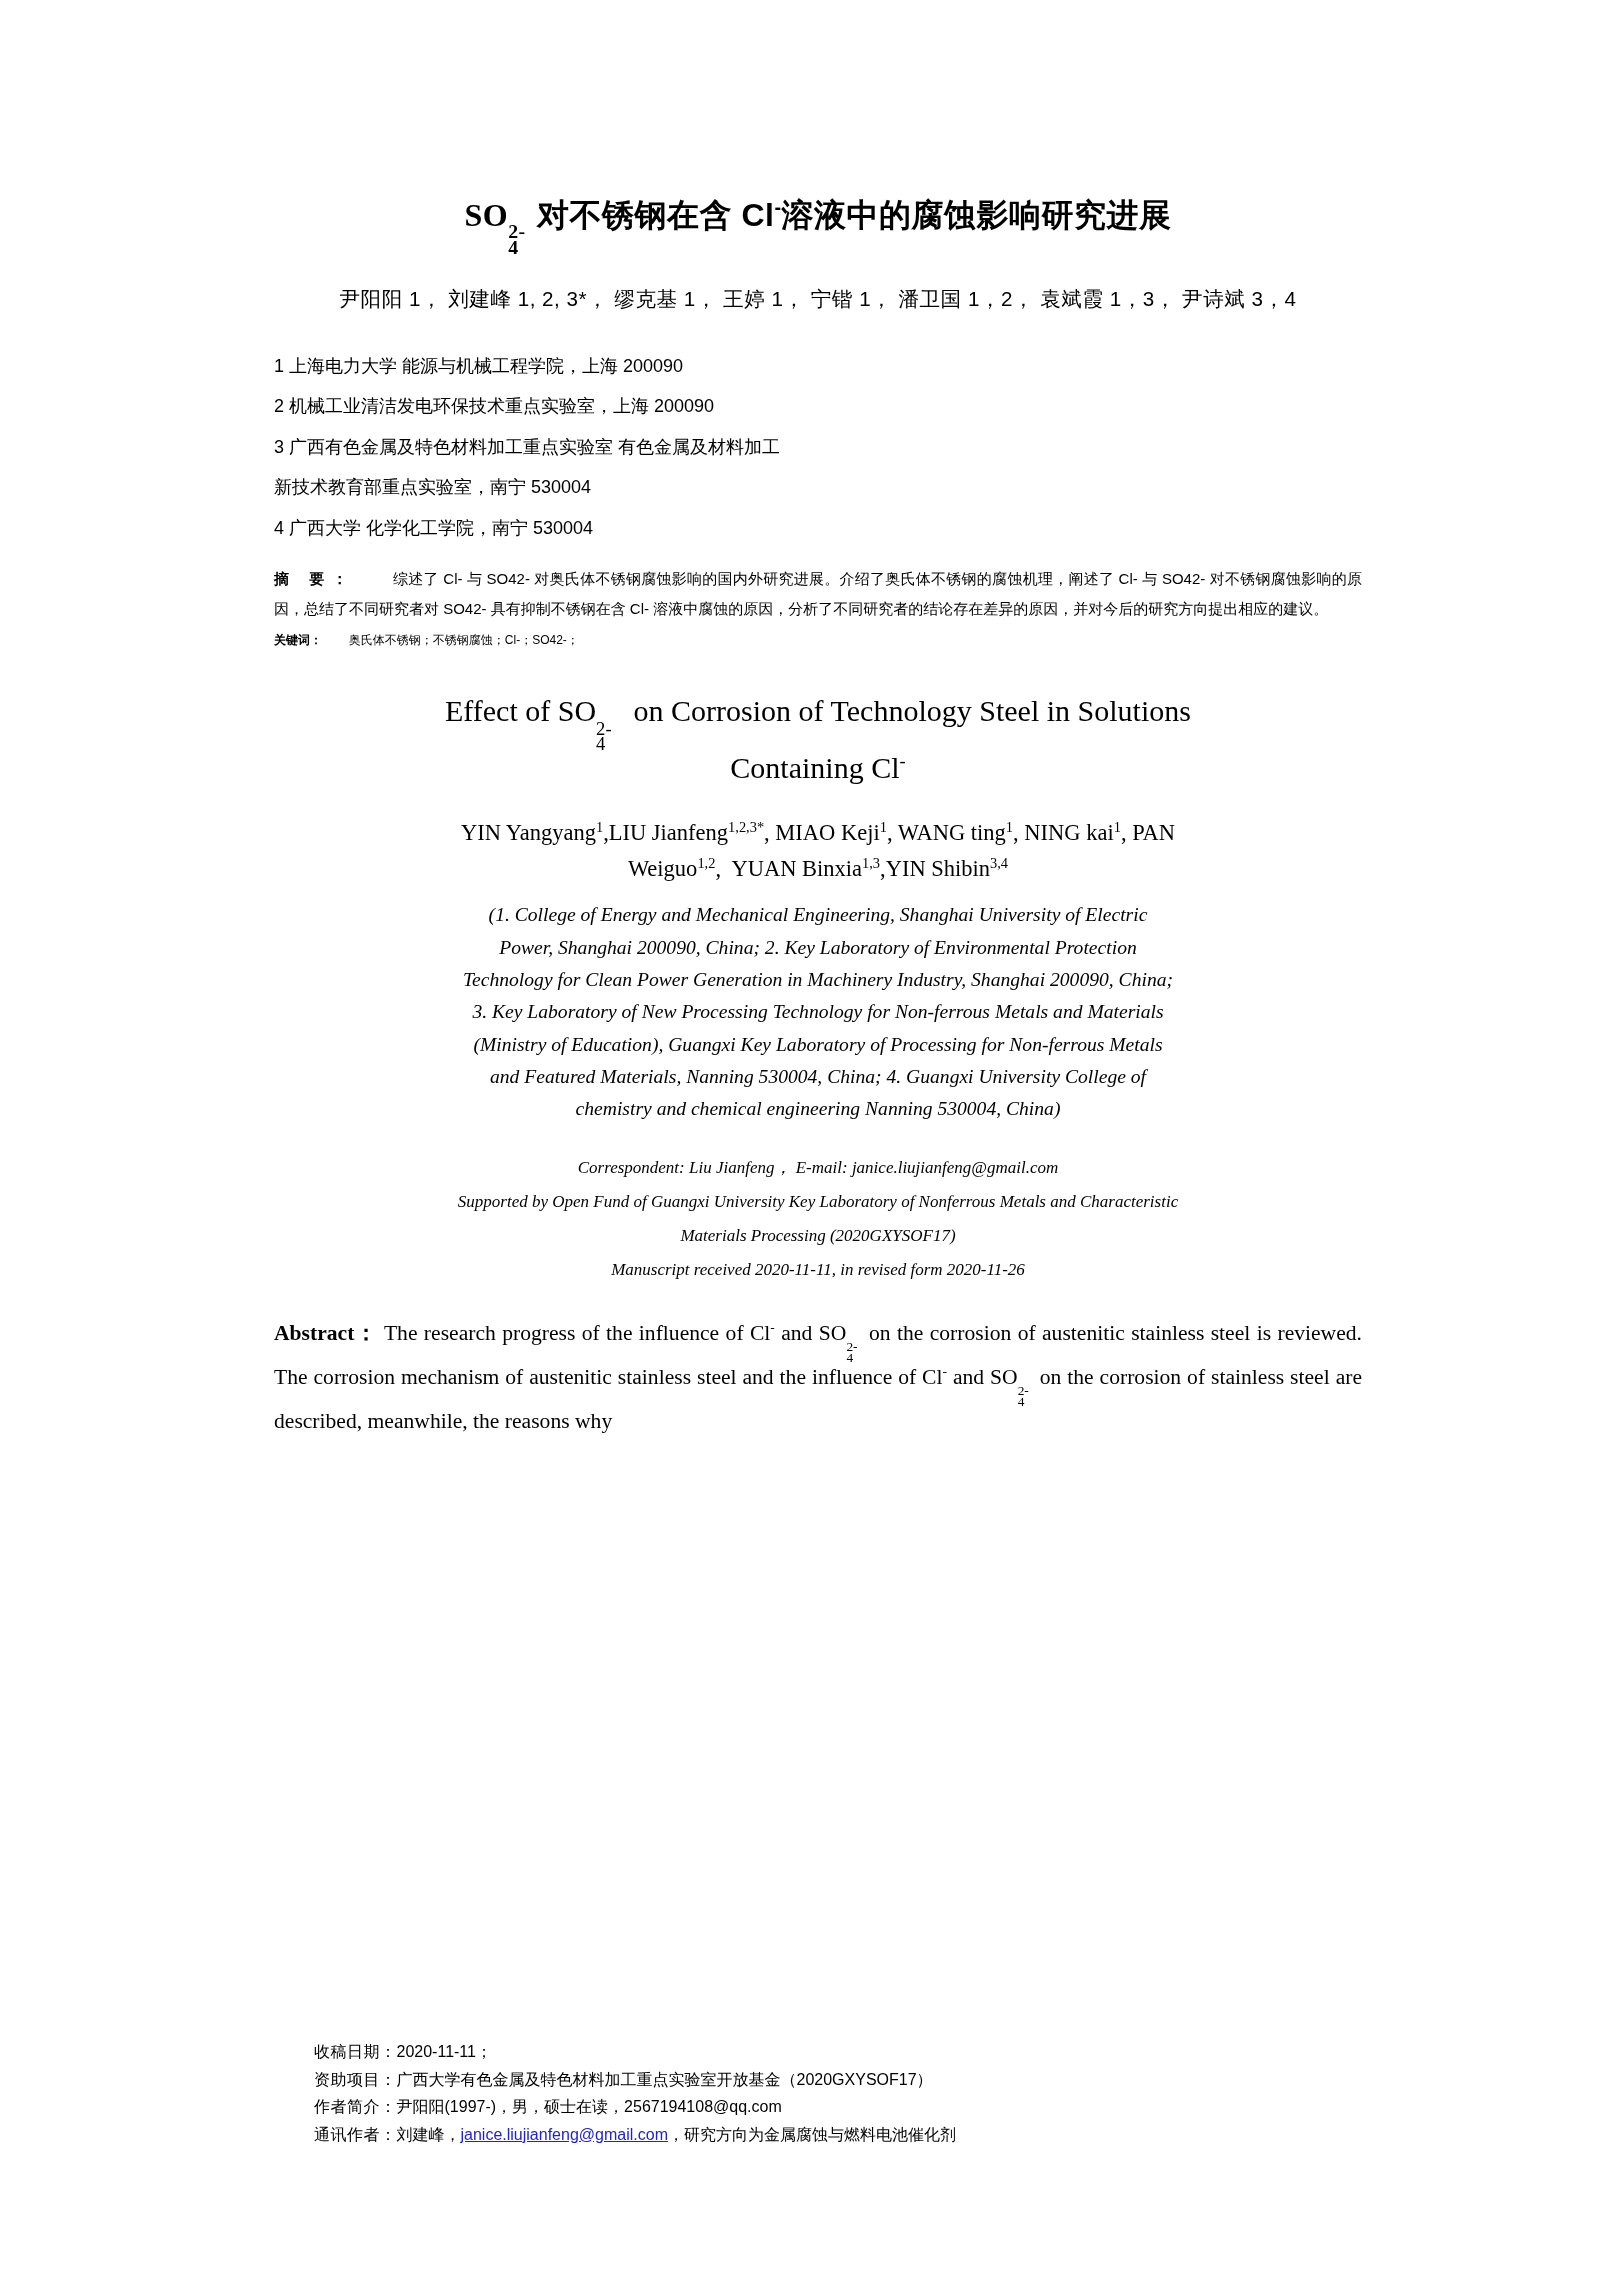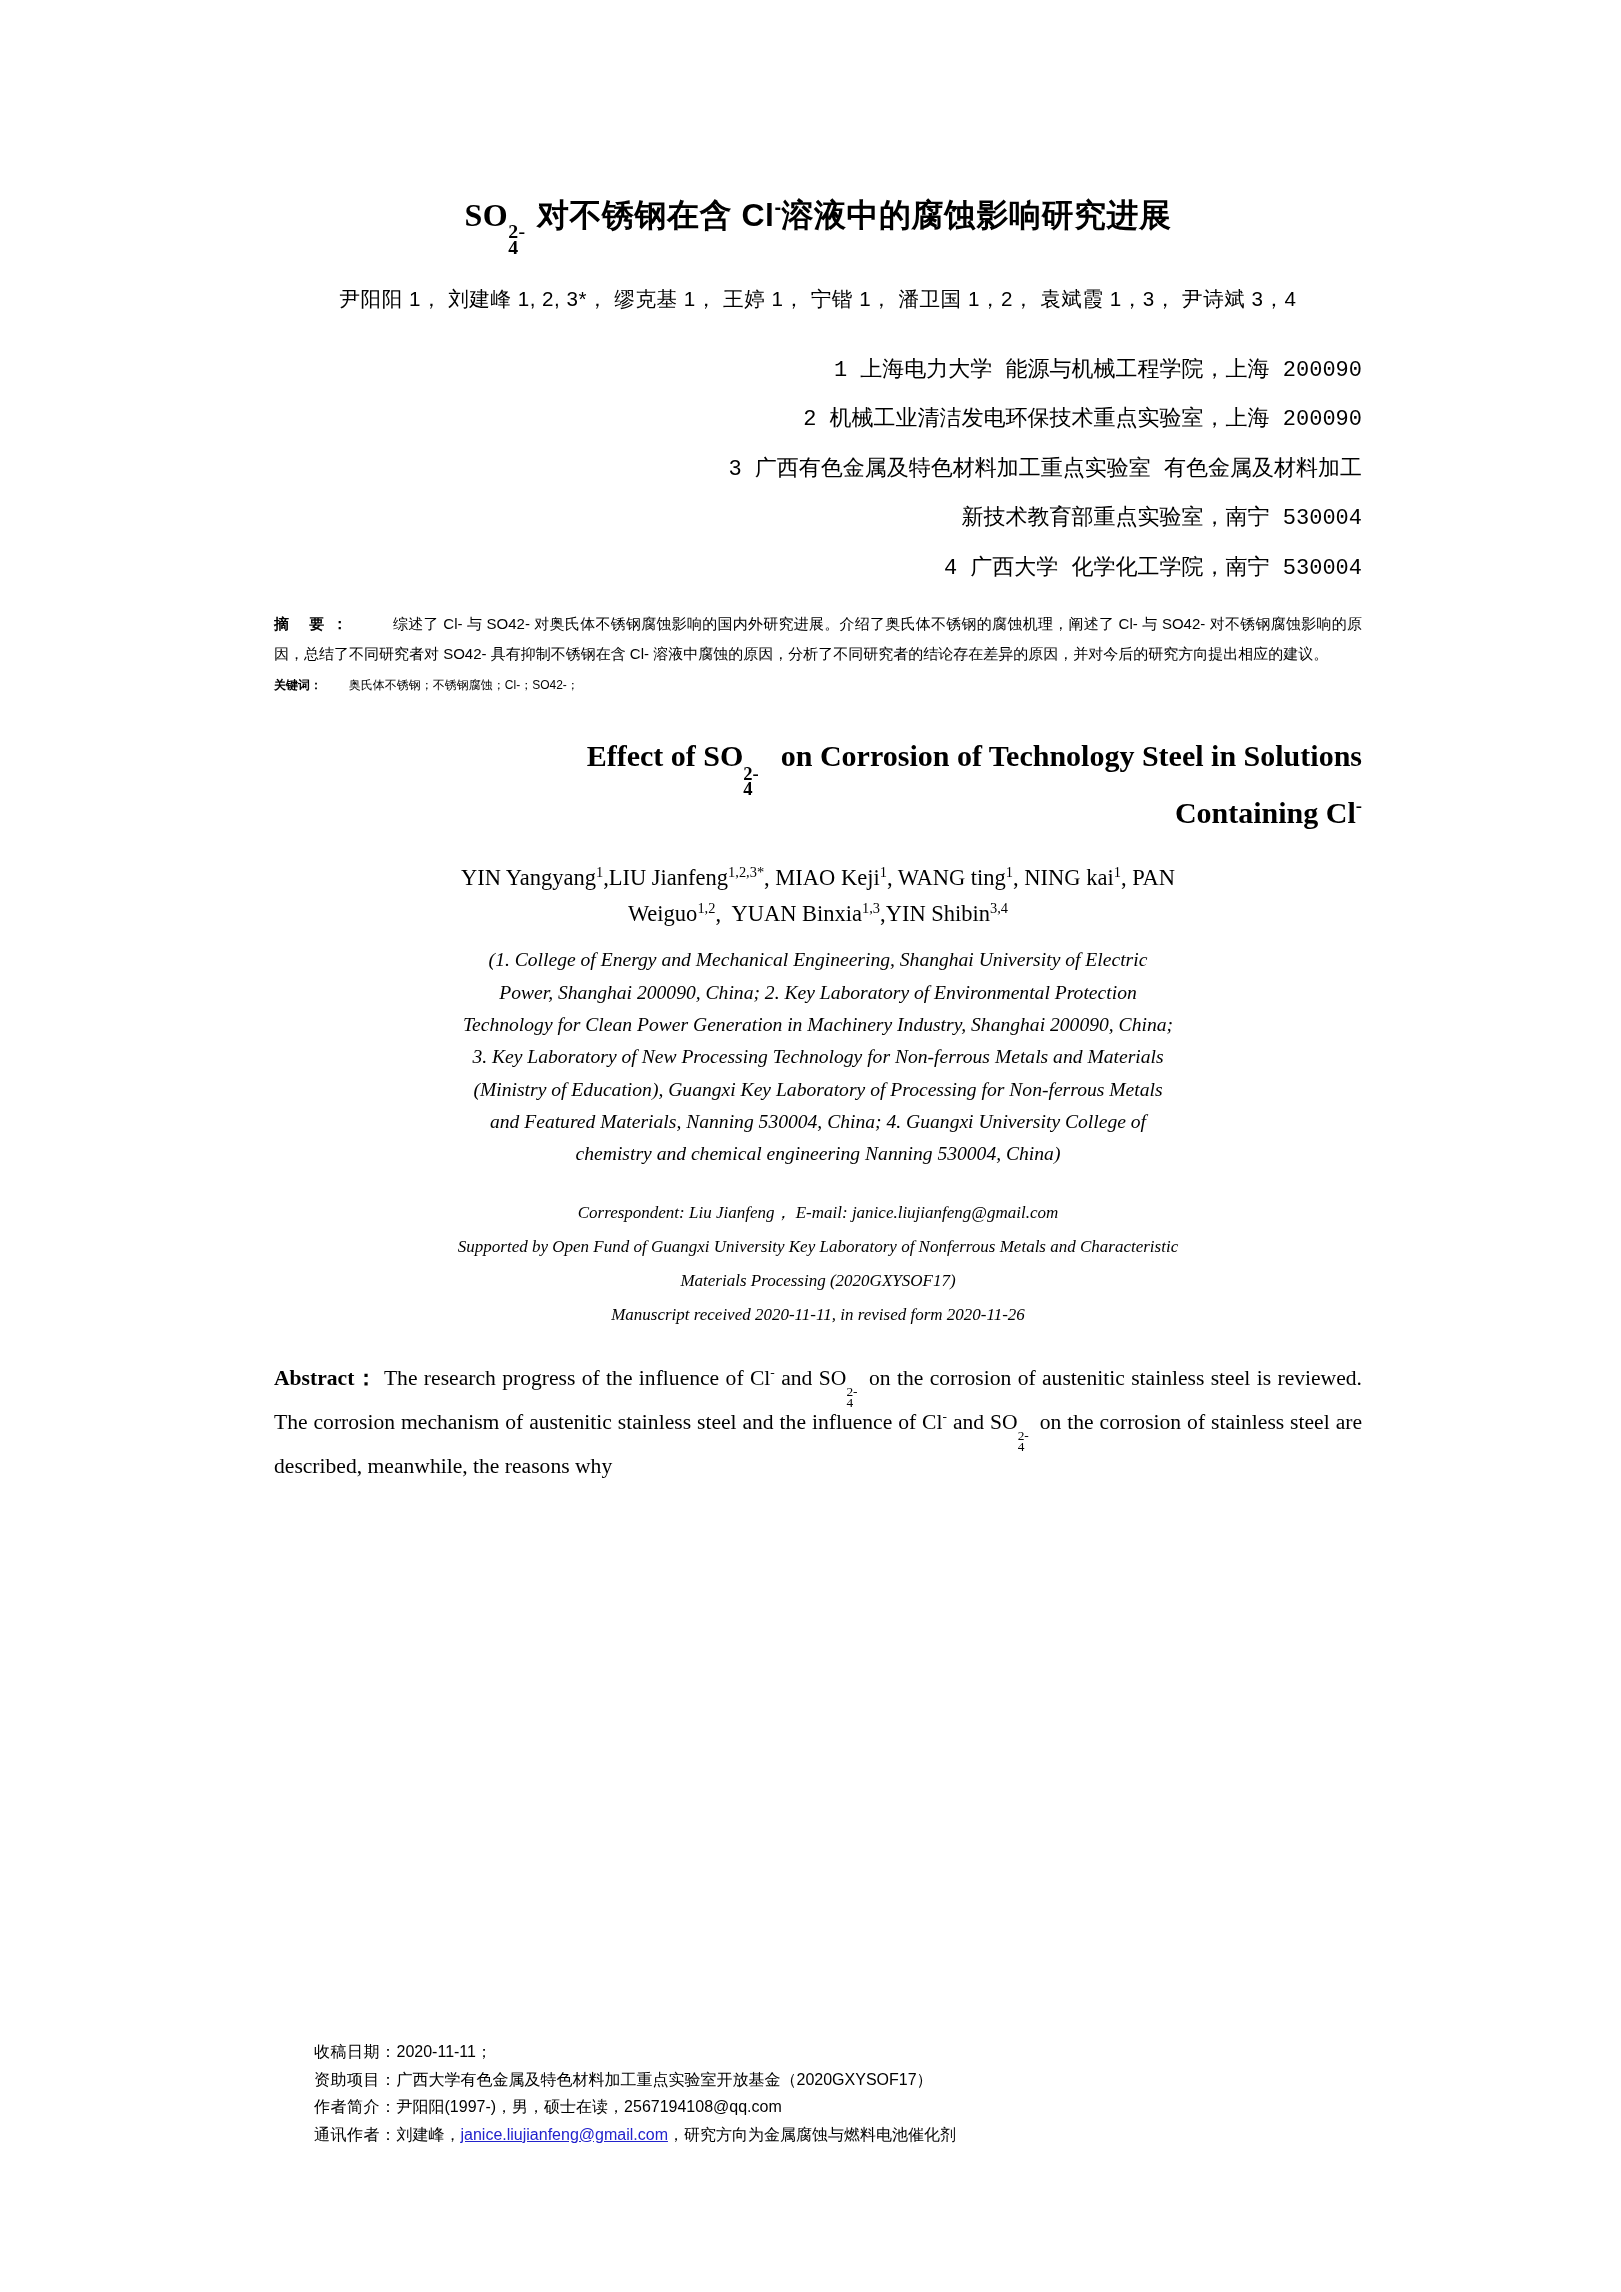--- a/index.html
+++ b/index.html
@@ -50,23 +50,23 @@
   .cn-authors {
     margin-top: 48px;
     text-align: center;
     font-size: 20.6px;
     font-family: "Liberation Sans", sans-serif;
     letter-spacing: 0.5px;
   }
 
   .cn-affil {
     margin-top: 33px;
-    text-align: right;
-    font-size: 22px;
-    font-family: Liberation Mono, monospace;
+    text-align: left;
+    font-size: 18px;
+    font-family: Liberation Sans, sans-serif;
     line-height: 2.25;
   }
   .cn-affil div { margin: 0; }
 
   
   .cn-abs-wrap {
     margin-top: 16px;
     font-size: 15px;
     line-height: 2.0;
     text-align: justify;
@@ -79,22 +79,22 @@
   .cn-kw {
     margin-top: 7.8px;
     font-size: 12px;
     font-family: "Liberation Sans", sans-serif;
   }
   .cn-kw b { font-weight: bold; }
 
   
   .en-title {
     margin-top: 33px;
-    text-align: right;
-    font-weight: bold;
+    text-align: center;
+    font-weight: normal;
     font-size: 30px;
     line-height: 1.9;
   }
 
   .en-authors {
     margin-top: 19.6px;
     text-align: center;
     font-size: 22.5px;
     line-height: 1.6;
   }

